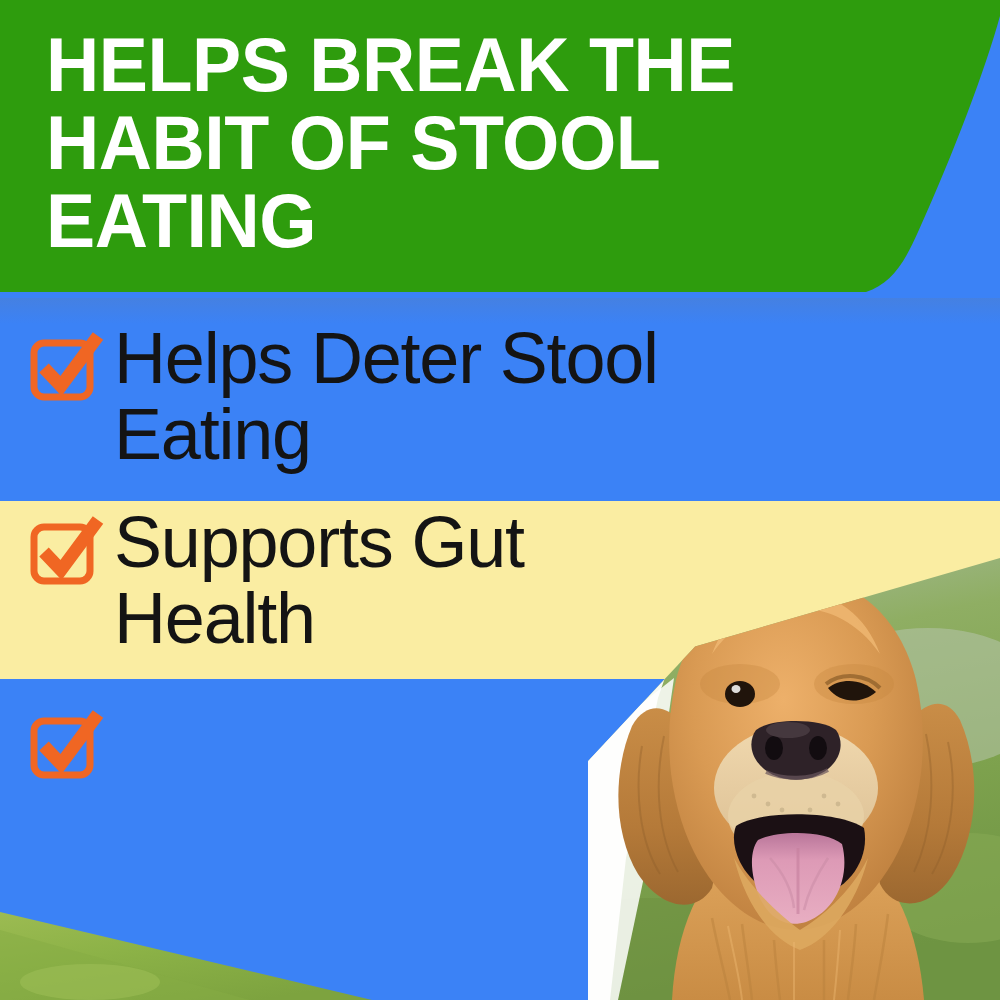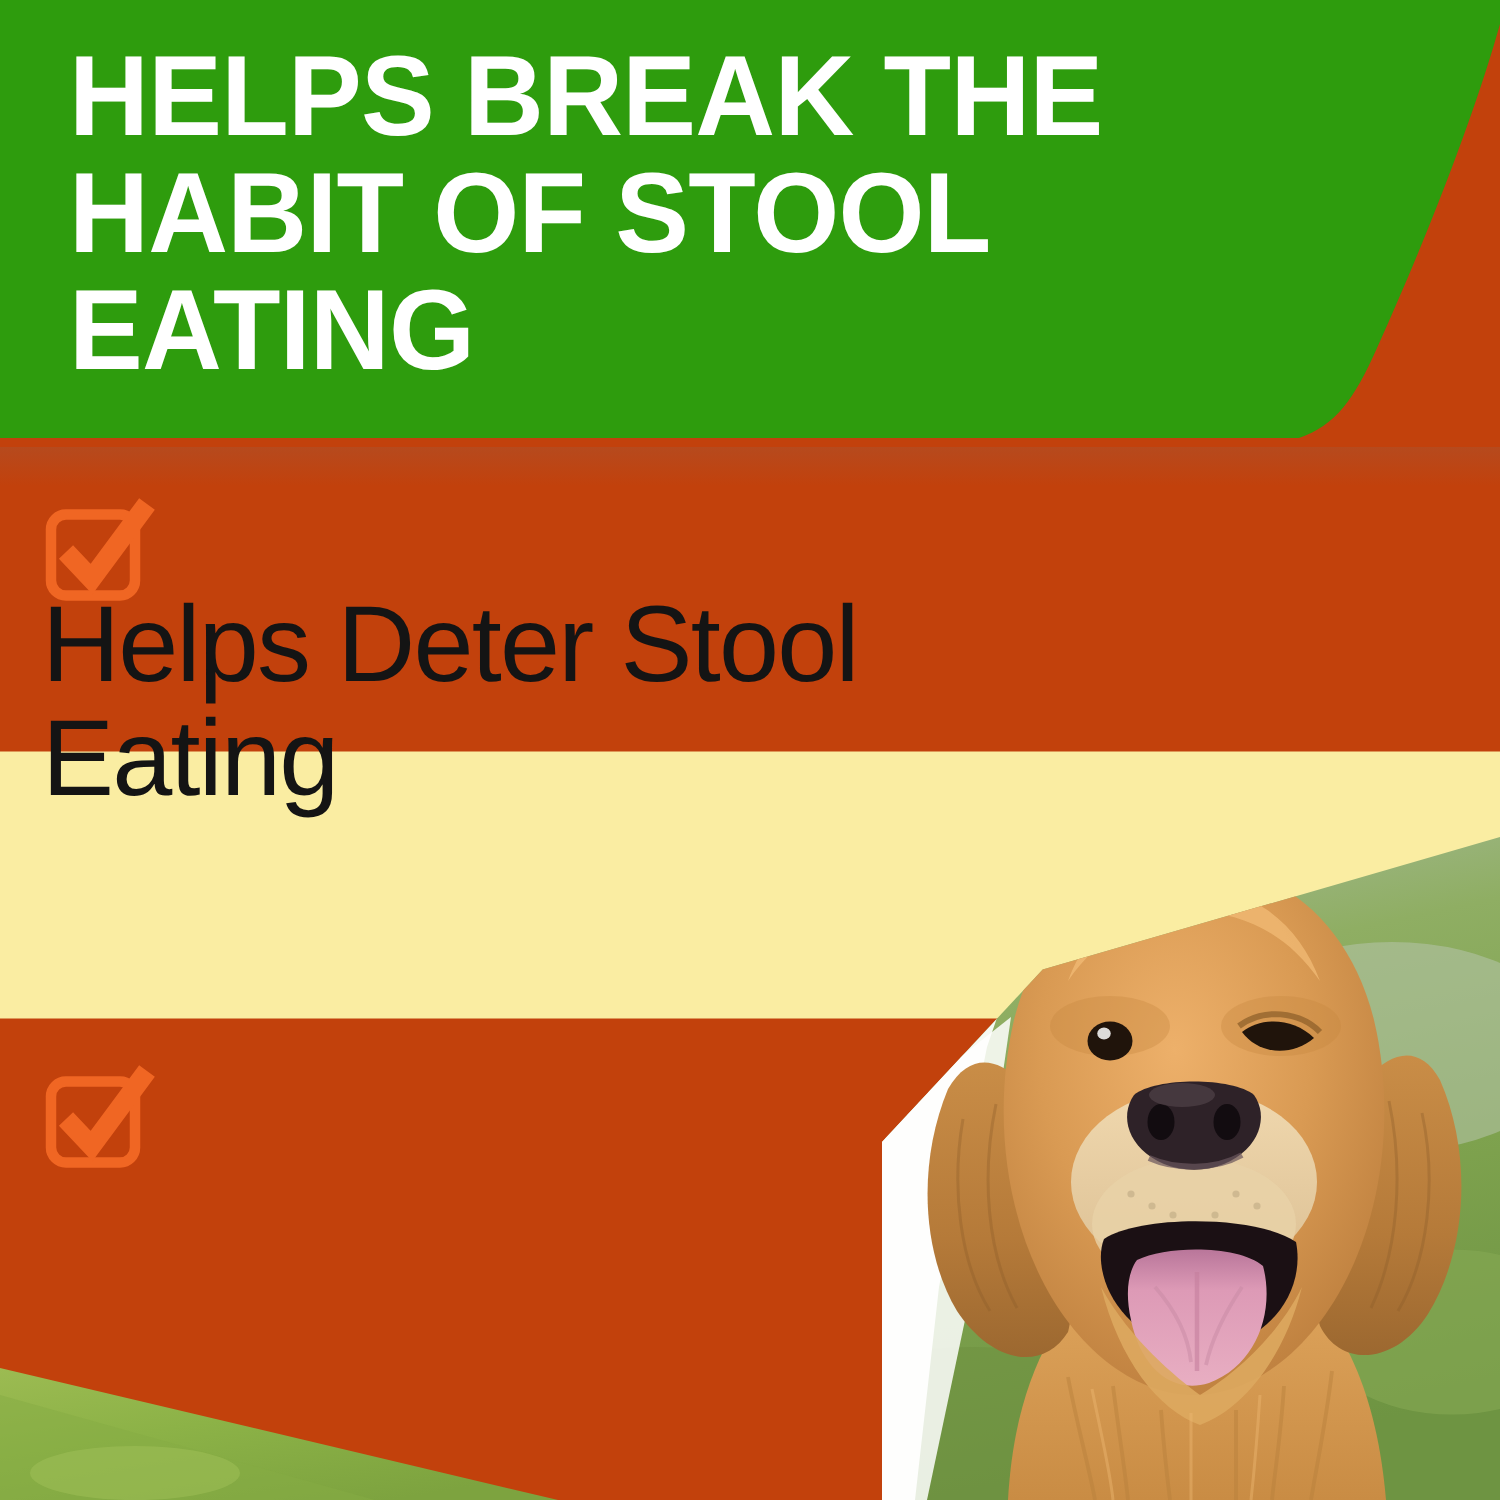--- a/index.html
+++ b/index.html
@@ -10,21 +10,21 @@
   }
   body {
     font-family: "Liberation Sans", "DejaVu Sans", sans-serif;
   }
 
   #infographic {
     position: relative;
     width: 1000px;
     height: 1000px;
     overflow: hidden;
-    background: #c2410c;
+    background: #3b82f6;
   }
 
   
   .header-banner {
     position: absolute;
     left: 0;
     top: 0;
     width: 1000px;
     height: 298px;
     overflow: hidden;
@@ -108,21 +108,20 @@
     width: 1000px;
     height: 1000px;
     z-index: 4;
     pointer-events: none;
   }
   .bullet-row {
     position: absolute;
     display: flex;
     align-items: flex-start;
     pointer-events: auto;
-    flex-direction: column;
   }
   .bullet-row-1 { left: 28px; top: 328px; width: 920px; }
   .bullet-row-2 { left: 28px; top: 512px; width: 760px; }
   .bullet-row-3 { left: 28px; top: 706px; width: 640px; }
 
   .check-icon {
     flex: 0 0 auto;
     width: 72px;
     height: 66px;
     margin-right: 14px;
@@ -303,20 +302,30 @@
       <span class="check-icon">
         <svg width="72" height="66" viewBox="0 0 72 66">
           <rect x="6" y="9" width="56" height="54" rx="10" ry="10" fill="none" stroke="#f06623" stroke-width="7"></rect>
           <path d="M16,34 L33,52 L70,2" fill="none" stroke="#f06623" stroke-width="13" stroke-linecap="butt" stroke-linejoin="miter"></path>
         </svg>
       </span>
       <span class="bullet-text">Helps Deter Stool
 Eating</span>
     </div>
 
+    <div class="bullet-row bullet-row-2">
+      <span class="check-icon">
+        <svg width="72" height="66" viewBox="0 0 72 66">
+          <rect x="6" y="9" width="56" height="54" rx="10" ry="10" fill="none" stroke="#f06623" stroke-width="7"></rect>
+          <path d="M16,34 L33,52 L70,2" fill="none" stroke="#f06623" stroke-width="13" stroke-linecap="butt" stroke-linejoin="miter"></path>
+        </svg>
+      </span>
+      <span class="bullet-text">Supports Gut
+Health</span>
+    </div>
 
     <div class="bullet-row bullet-row-3">
       <span class="check-icon">
         <svg width="72" height="66" viewBox="0 0 72 66">
           <rect x="6" y="9" width="56" height="54" rx="10" ry="10" fill="none" stroke="#f06623" stroke-width="7"></rect>
           <path d="M16,34 L33,52 L70,2" fill="none" stroke="#f06623" stroke-width="13" stroke-linecap="butt" stroke-linejoin="miter"></path>
         </svg>
       </span>
     </div>
 

